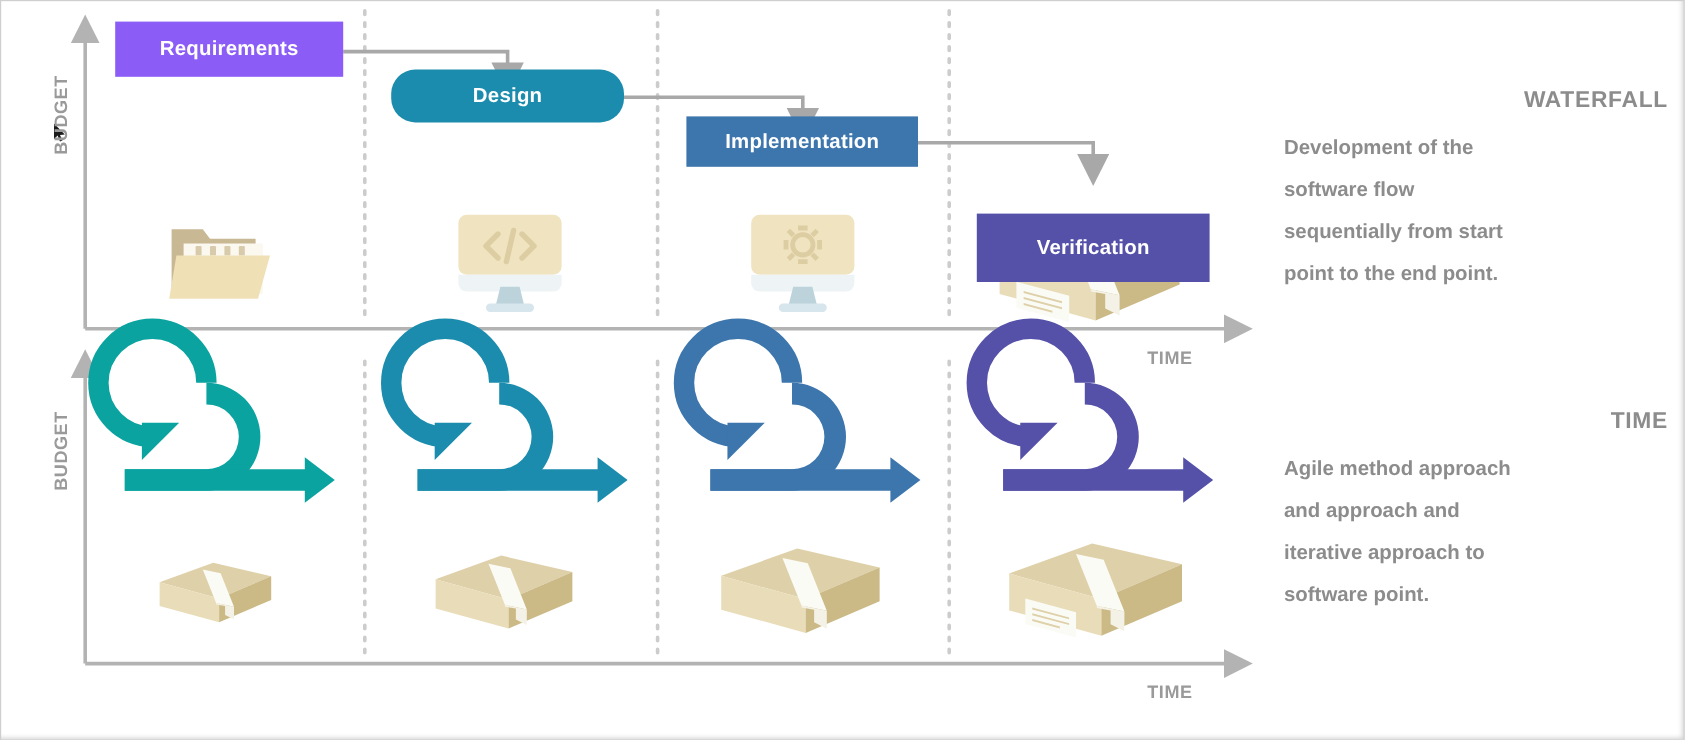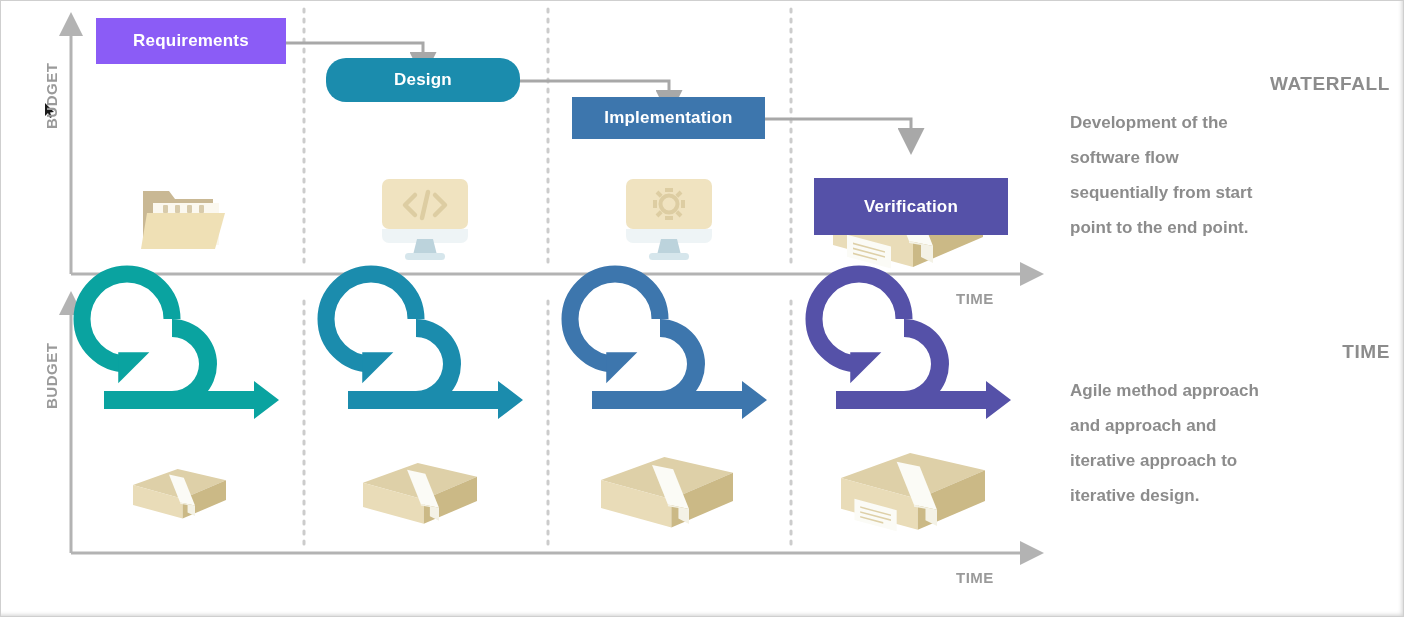--- a/index.html
+++ b/index.html
@@ -263,18 +263,18 @@
       <span>point to the end point.</span>
     </p>
   </div>
 
   <div class="info-block" style="left:1069px; top:340px;">
     <p class="info-title">TIME</p>
     <p class="info-body">
       <span>Agile method approach</span><br>
       <span>and approach and</span><br>
       <span>iterative approach to</span><br>
-      <span>iterative design.</span>
+      <span>software point.</span>
     </p>
   </div>
 
 </div>
 </div>
 
 </body></html>

